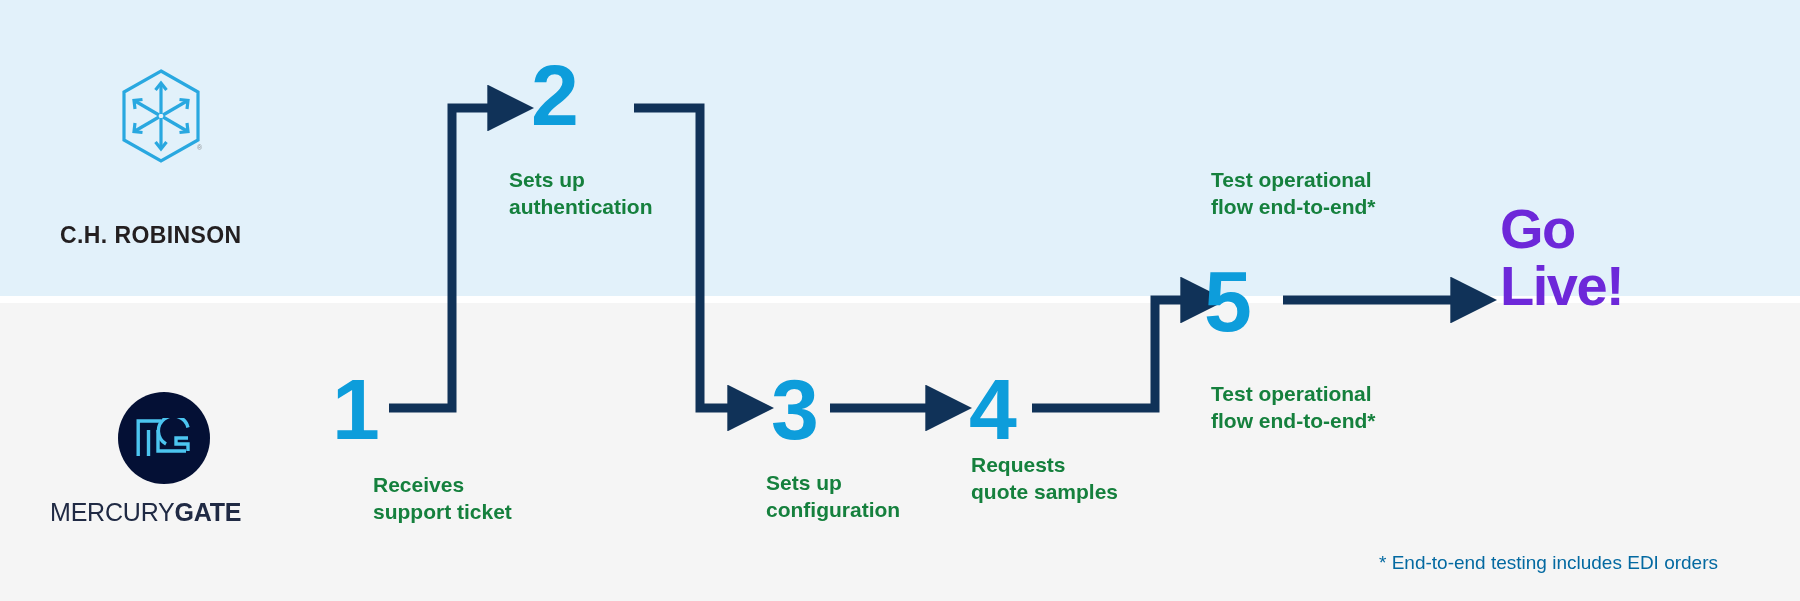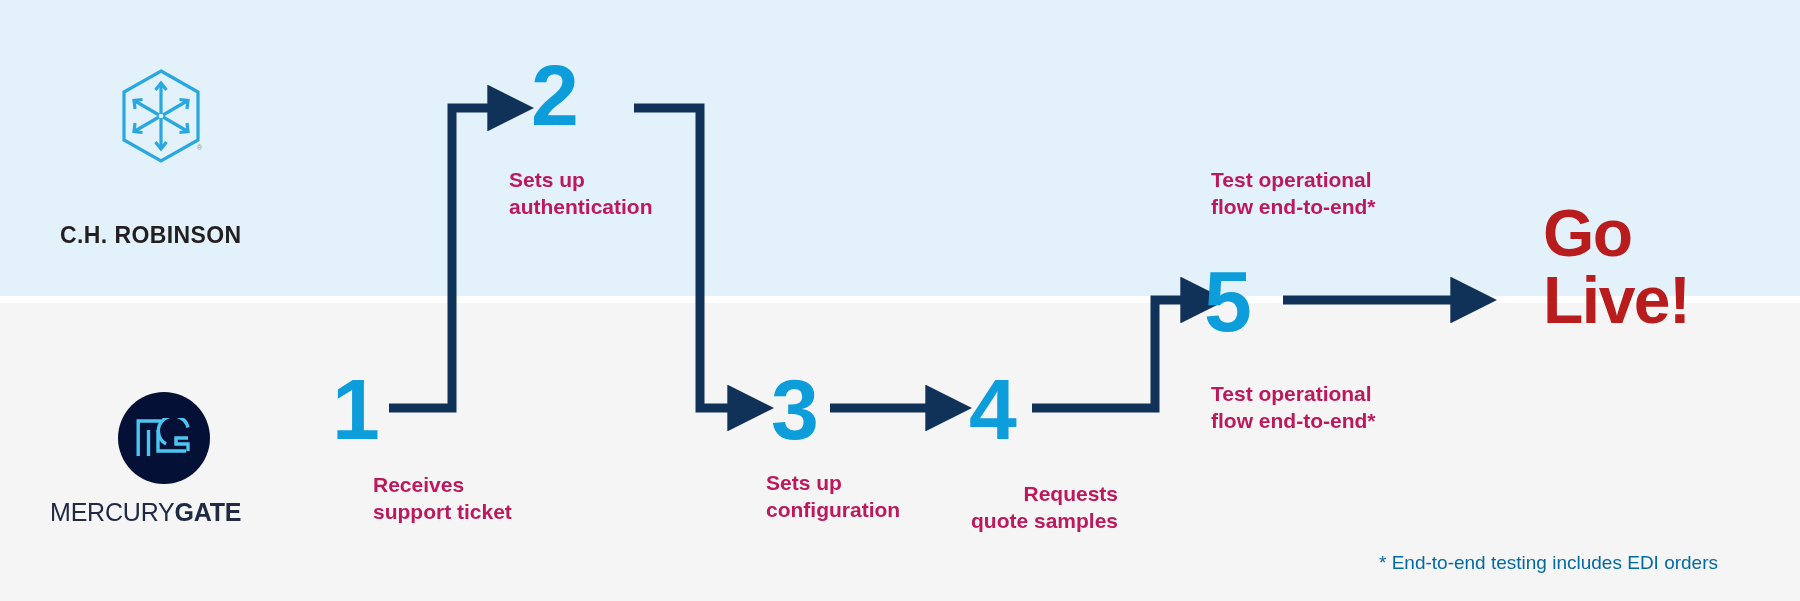--- a/index.html
+++ b/index.html
@@ -98,42 +98,41 @@
   #num2 { left: 531px; top: 52px; }
   #num3 { left: 771px; top: 366px; }
   #num4 { left: 969px; top: 366px; }
   #num5 { left: 1204px; top: 258px; }
 
   
   .step-label {
     position: absolute;
     font-size: 21px;
     font-weight: bold;
-    color: #be185d;
+    color: #15803d;
     line-height: 1.28;
     white-space: pre-line;
   }
   #lab1 { left: 333px; top: 472px; margin-left: 40px; }
   #lab2 { left: 509px; top: 167px; }
   #lab3 { left: 766px; top: 470px; }
-  #lab4 { left: 971px; top: 481px; text-align: right; }
+  #lab4 { left: 971px; top: 452px; }
   #lab5top { left: 1211px; top: 167px; }
   #lab5bot { left: 1211px; top: 381px; }
 
   
   .go-live {
     position: absolute;
     left: 1500px; top: 200px;
-    font-size: 66px;
-    font-weight: bold;
-    color: #b91c1c;
+    font-size: 56px;
+    font-weight: bold;
+    color: #6d28d9;
     line-height: 1.02;
     white-space: pre-line;
     letter-spacing: -1.5px;
-    margin-left: 43px;
   }
 
   
   .footnote {
     position: absolute;
     left: 1379px; top: 552px;
     font-size: 19px;
     color: #0369a1;
     white-space: nowrap;
   }

